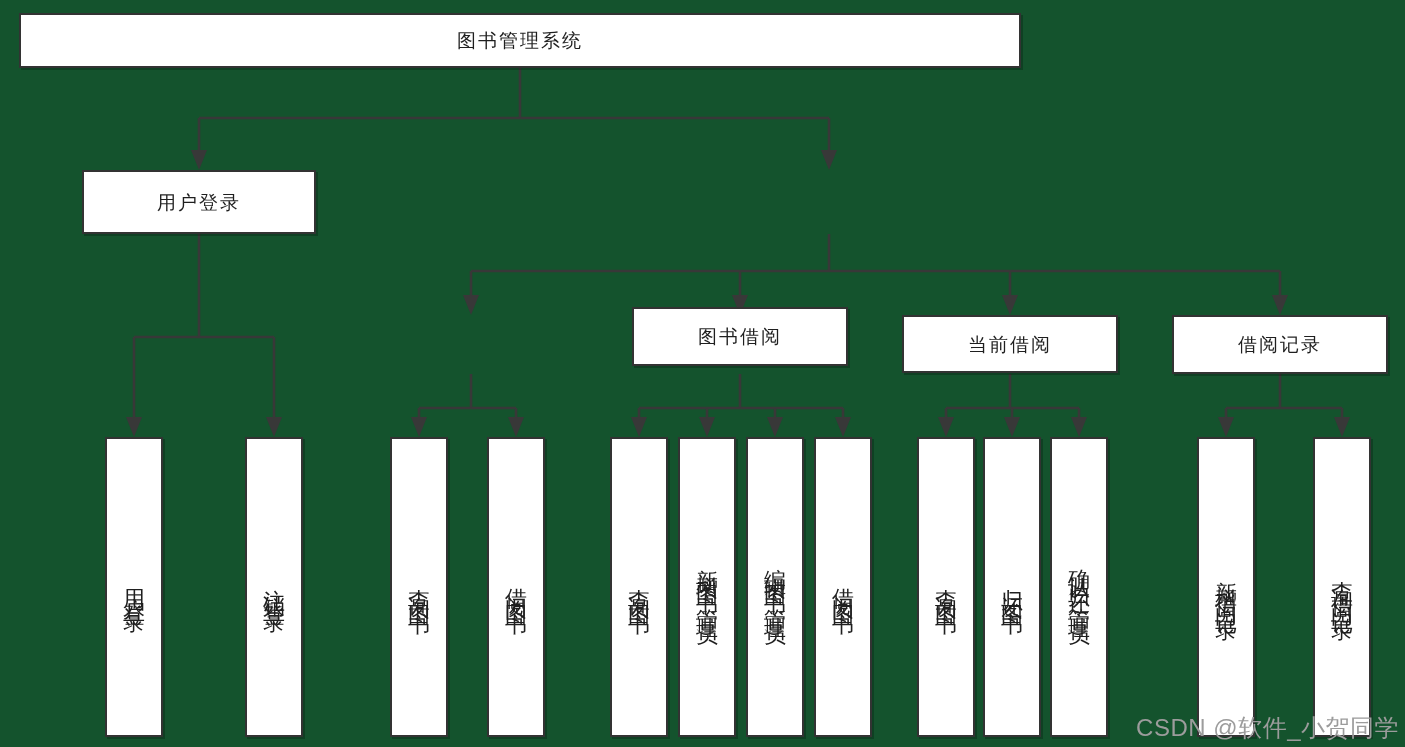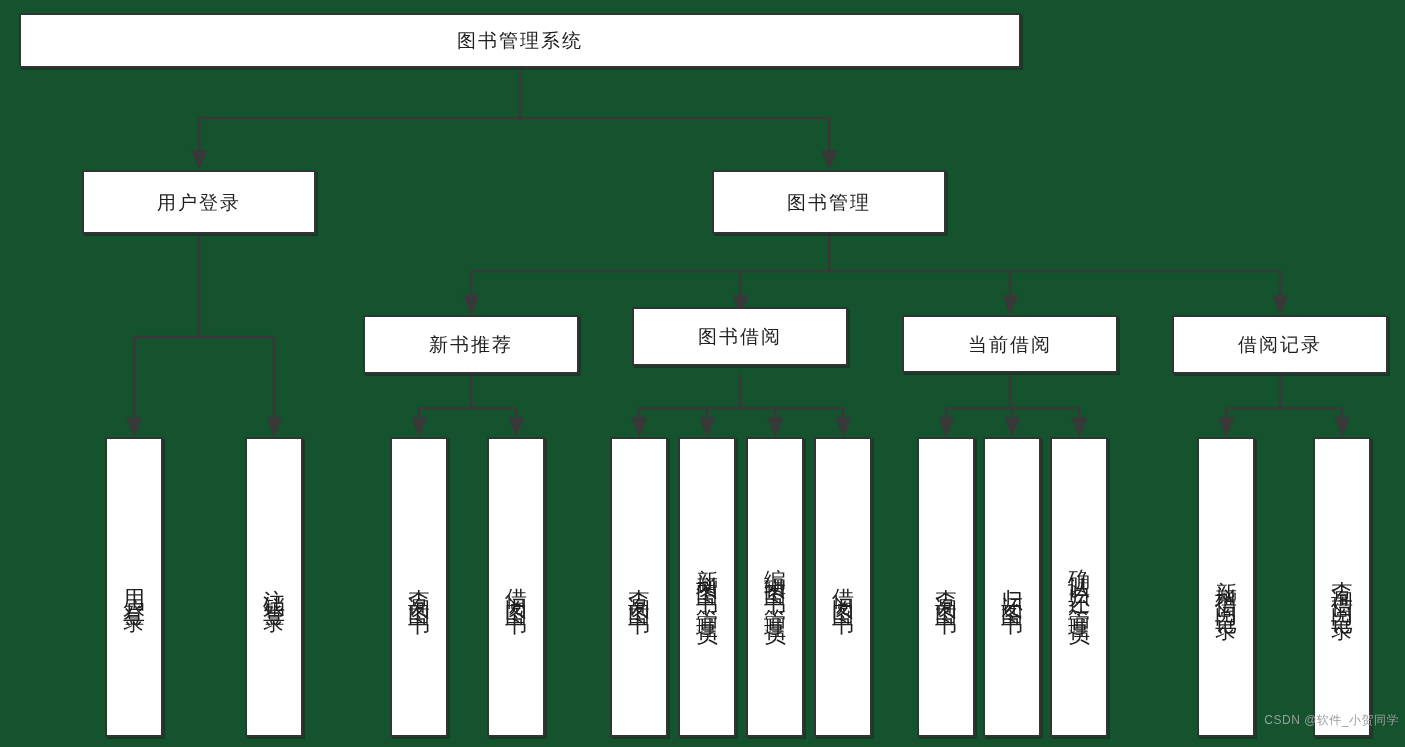--- a/index.html
+++ b/index.html
@@ -14,21 +14,21 @@
     display:flex;align-items:center;justify-content:center;box-sizing:border-box;
     z-index:2;
   }
   .box.h .lbl{font-size:19px;letter-spacing:2px;white-space:nowrap;line-height:1;}
   .box.v .lbl{
     writing-mode:vertical-rl;font-size:22px;letter-spacing:8px;line-height:1;
     white-space:nowrap;
   }
   .watermark{
     position:absolute;top:712px;right:6px;z-index:5;
-    font-size:12px;letter-spacing:0.5px;color:#9c9c9c;white-space:nowrap;
+    font-size:24px;letter-spacing:0.5px;color:#9c9c9c;white-space:nowrap;
   }
 </style>
 </head>
 <body>
 
 <div class="stage">
 
   <svg class="connectors" viewBox="0 0 1405 747" xmlns="http://www.w3.org/2000/svg">
     <g stroke="#383838" stroke-width="2.6" fill="none">
       <path d="M520 68 V118 M199 118 H829 M199 118 V152 M829 118 V152
@@ -63,27 +63,21 @@
     </g>
   </svg>
 
   <div class="box h" style="left:19px;top:13px;width:1002px;height:55px">
     <span class="lbl">图书管理系统</span>
   </div>
 
   <div class="box h" style="left:82px;top:170px;width:234px;height:64px">
     <span class="lbl">用户登录</span>
   </div>
-  <div class="box h" style="left:712px;top:170px;width:234px;height:64px">
-    <span class="lbl">图书管理</span>
-  </div>
 
-  <div class="box h" style="left:363px;top:315px;width:216px;height:59px">
-    <span class="lbl">新书推荐</span>
-  </div>
   <div class="box h" style="left:632px;top:307px;width:216px;height:59px">
     <span class="lbl">图书借阅</span>
   </div>
   <div class="box h" style="left:902px;top:315px;width:216px;height:58px">
     <span class="lbl">当前借阅</span>
   </div>
   <div class="box h" style="left:1172px;top:315px;width:216px;height:59px">
     <span class="lbl">借阅记录</span>
   </div>
 

